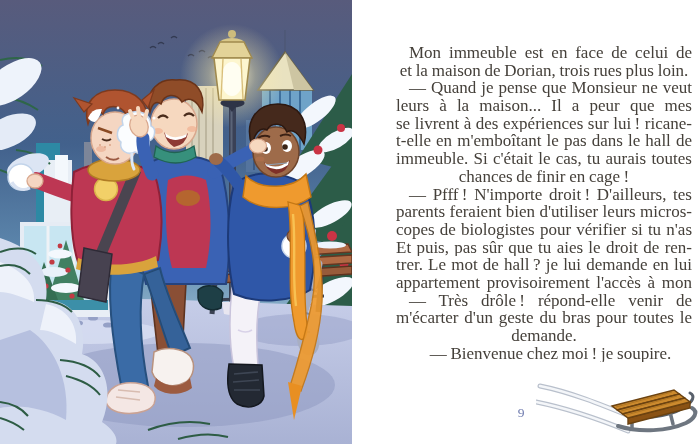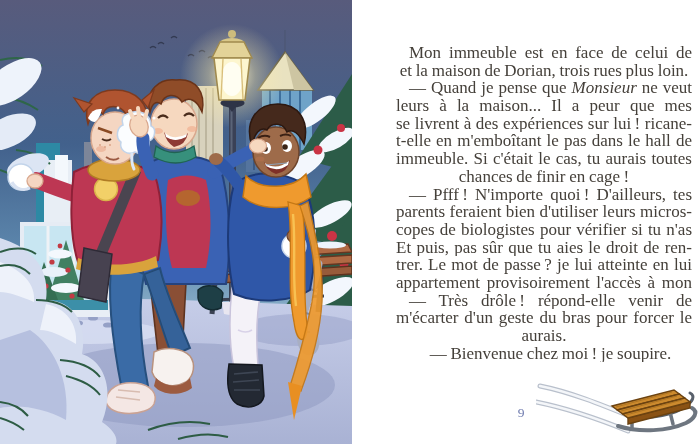--- a/index.html
+++ b/index.html
@@ -5,21 +5,21 @@
   html,body{margin:0;padding:0;background:#ffffff;}
   .stage{position:relative;width:700px;height:444px;background:#ffffff;overflow:hidden;
          font-family:"Liberation Serif","DejaVu Serif",serif;}
   .illustration{position:absolute;left:0;top:0;width:352px;height:444px;}
   .textblock{position:absolute;left:396px;top:44px;width:296px;
              font-size:17px;line-height:17.7px;color:#45403a;word-spacing:-0.5px;}
   .line{height:17.7px;overflow:hidden;text-align:justify;}
   .line:not(.l-last)::after{content:"";display:inline-block;width:100%;height:0;}
   .l-first{text-indent:13px;}
   .l-last{text-align:center;}
-  .it{font-style:italic;}
+  .it{}
   .pagenum{position:absolute;left:506px;top:405px;width:30px;text-align:center;
            font-size:13.5px;color:#6e7aae;}
   .sled{position:absolute;left:536px;top:378px;width:164px;height:66px;}
 </style>
 </head>
 <body>
 
 <div class="stage">
 
   <svg class="illustration" viewBox="0 0 352 444" role="img" aria-label="Night winter scene: three kids jostle playfully on a snowy path — a red-haired boy in a red sweater gets a snowball smashed on his cheek, a laughing brown-haired boy in a blue jacket in the middle, and a girl with dark skin, orange scarf and blue coat holding a snowball. Behind them a glowing street lamp, city towers, a snow-covered Christmas tree with red baubles, a wooden bench and a glass shelter.">
@@ -320,29 +320,29 @@
 
   <div class="textblock">
       <div class="line l-first"><span>Mon immeuble est en face de celui de Daya</span></div>
       <div class="line l-last"><span>et la maison de Dorian, trois rues plus loin.</span></div>
       <div class="line l-first"><span>— Quand je pense que </span><span class="it">Monsieur</span><span> ne veut pas</span></div>
       <div class="line"><span>leurs à la maison... Il a peur que mes parents</span></div>
       <div class="line"><span>se livrent à des expériences sur lui ! ricane-</span></div>
       <div class="line"><span>t-elle en m'emboîtant le pas dans le hall de mon</span></div>
       <div class="line"><span>immeuble. Si c'était le cas, tu aurais toutes les</span></div>
       <div class="line l-last"><span>chances de finir en cage !</span></div>
-      <div class="line l-first"><span>— Pfff ! N'importe quoi ! D'ailleurs, tes</span></div>
+      <div class="line l-first"><span>— Pfff ! N'importe droit ! D'ailleurs, tes</span></div>
       <div class="line"><span>parents feraient bien d'utiliser leurs micros-</span></div>
       <div class="line"><span>copes de biologistes pour vérifier si tu n'as</span></div>
       <div class="line"><span>Et puis, pas sûr que tu aies le droit de ren-</span></div>
-      <div class="line"><span>trer. Le mot de passe ? je lui atteinte en lui</span></div>
+      <div class="line"><span>trer. Le mot de hall ? je lui demande en lui</span></div>
       <div class="line"><span>appartement provisoirement l'accès à mon</span></div>
       <div class="line l-first"><span>— Très drôle ! répond-elle venir de</span></div>
-      <div class="line"><span>m'écarter d'un geste du bras pour forcer le</span></div>
-      <div class="line l-last"><span>aurais.</span></div>
+      <div class="line"><span>m'écarter d'un geste du bras pour toutes le</span></div>
+      <div class="line l-last"><span>demande.</span></div>
       <div class="line l-first l-last"><span>— Bienvenue chez moi ! je soupire.</span></div>
     </div>
 
   <div class="pagenum">9</div>
 
   <svg class="sled" viewBox="0 0 164 66" role="img" aria-label="small wooden sled with curled metal runners sliding in with two snow trails">
     <g fill="none" stroke-linecap="round">
       <path d="M4 8 C34 14 64 26 98 40" stroke="#b9c0cc" stroke-width="5"></path>
       <path d="M4 8 C34 14 64 26 98 40" stroke="#f4f6f9" stroke-width="2.6"></path>
       <path d="M0 24 C30 30 60 40 92 53" stroke="#b9c0cc" stroke-width="5"></path>

